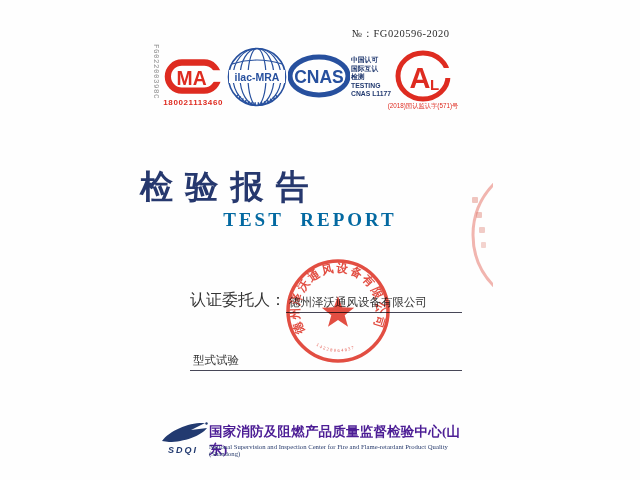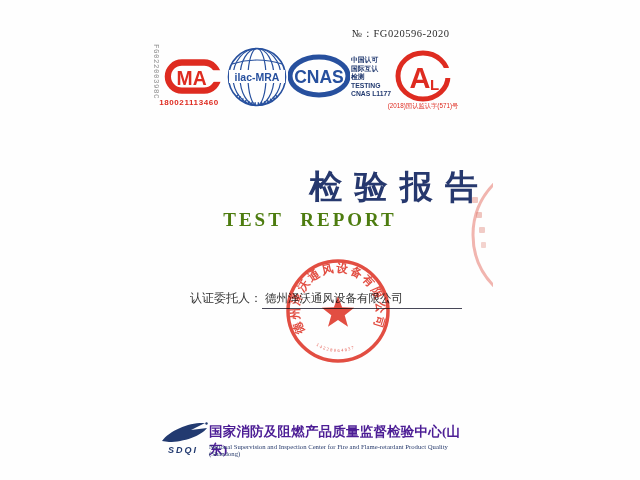--- a/index.html
+++ b/index.html
@@ -17,49 +17,49 @@
   .report-no { left:352px; top:11px; font-size:10.5px; letter-spacing:.5px; color:#2b2b2b;margin-top:16px; }
   .side-code {
     left:152px; top:44px; height:60px;
     writing-mode:vertical-rl; text-orientation:mixed;
     font-size:7.5px; color:#8f8f8f; letter-spacing:.5px;
     font-family:"Liberation Mono","DejaVu Sans Mono",monospace;
   }
 
   
   .cma-number {
-    left:155px; top:98px; width:68px; text-align:center;
+    left:155px; top:98px; width:68px; text-align:right;
     font-size:8px; font-weight:bold; color:#de2b20; letter-spacing:.6px;
     font-family:"Liberation Sans","DejaVu Sans",sans-serif;
   }
   .cnas-block {
     left:351px; top:56px; width:44px;
     font-size:6.8px; line-height:8.6px; font-weight:bold; color:#223a70;
     font-family:"Liberation Sans","DejaVu Sans",sans-serif;
   }
   .cal-caption {
     left:381px; top:102px; width:84px; text-align:center;
     font-size:6.3px; color:#de2b20;
     font-family:"Liberation Sans","DejaVu Sans",sans-serif;
   }
 
   
   .title-zh {
-    left:140px; top:165px; width:340px; text-align:right;
+    left:140px; top:165px; width:340px; text-align:left;
     font-size:33px; font-weight:bold; color:#26386e; letter-spacing:2px;
   }
   .title-en {
     left:140px; top:209px; width:340px; text-align:center;
-    font-size:19px; font-weight:bold; color:#4d7c0f;
+    font-size:19px; font-weight:bold; color:#0369a1;
     letter-spacing:3px; word-spacing:9px;
   }
 
   
   .field-row { left:190px; width:272px; display:flex; align-items:flex-end; }
-  .field-row .label { font-size:12px; color:#333; white-space:nowrap; padding-bottom:2px; }
+  .field-row .label { font-size:16px; color:#333; white-space:nowrap; padding-bottom:2px; }
   .field-row .value {
     flex:1; border-bottom:1.5px solid #474757;
     font-size:11.5px; color:#333; padding:0 0 2px 3px; white-space:nowrap; overflow:hidden;
   }
   .row-1 { top:290px; } .row-2 { top:321px; } .row-3 { top:353px; }
 
   
   .seal { left:278px; top:251px; mix-blend-mode:multiply; opacity:.88; }
   .partial-seal { left:455px; top:178px; mix-blend-mode:multiply; opacity:.8; }
 
@@ -124,20 +124,21 @@
 <div class="abs title-zh">检 验 报 告</div>
 <div class="abs title-en">TEST REPORT</div>
 
 <div class="abs field-row row-1">
   <span class="label">认证委托人：</span>
   <span class="value">德州泽沃通风设备有限公司</span>
 </div>
 <div class="abs field-row row-2">
 </div>
 <div class="abs field-row row-3">
+  <span class="value">型式试验</span>
 </div>
 
 <svg class="abs seal" width="120" height="120" viewBox="0 0 120 120">
   <circle cx="60" cy="60" r="50" fill="none" stroke="#df3528" stroke-width="3.5"></circle>
   <polygon points="60,45 64.1,56.3 76.2,56.7 66.7,64.2 70,75.8 60,69 50,75.8 53.3,64.2 43.8,56.7 55.9,56.3" fill="#df3528"></polygon>
   <path id="sealTextPath" d="M 28.1 82.4 A 39 39 0 1 1 91.9 82.4" fill="none"></path>
   <text font-size="11.5" font-weight="bold" fill="#df3528" letter-spacing="2">
     <textPath href="#sealTextPath" startOffset="2">德州泽沃通风设备有限公司</textPath>
   </text>
   <path id="sealSerialPath" d="M 34.8 92.3 A 41 41 0 0 0 85.2 92.3" fill="none"></path>

